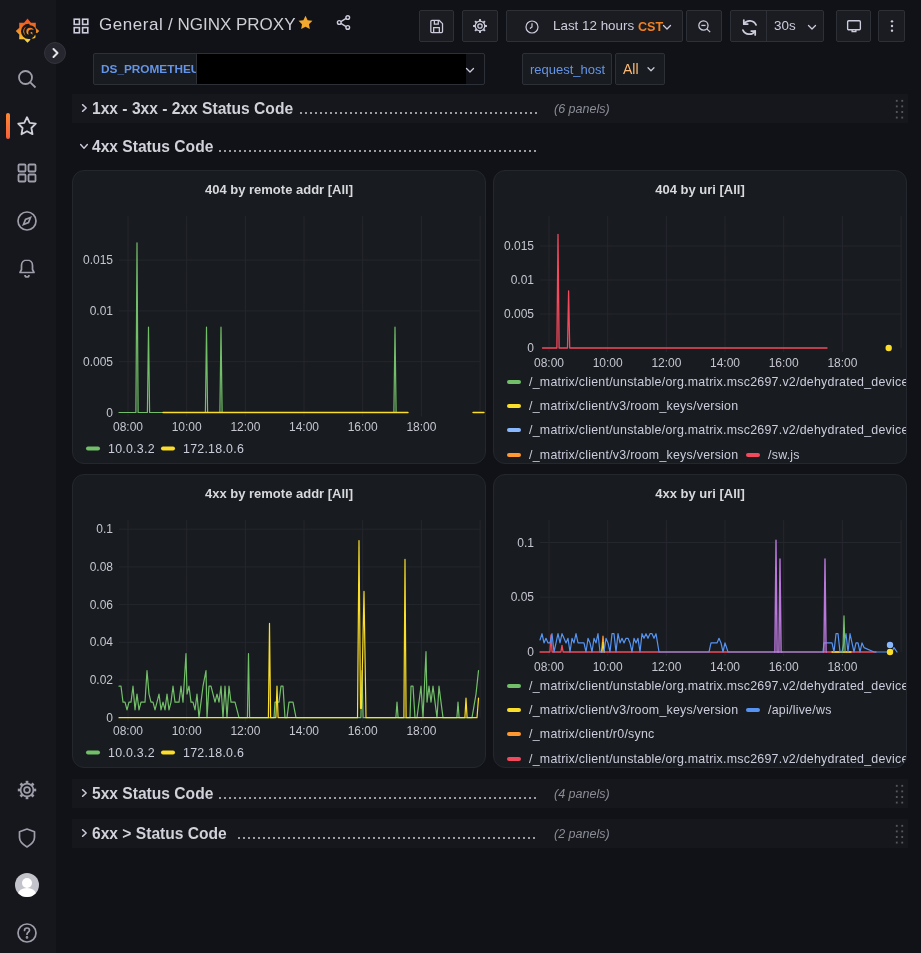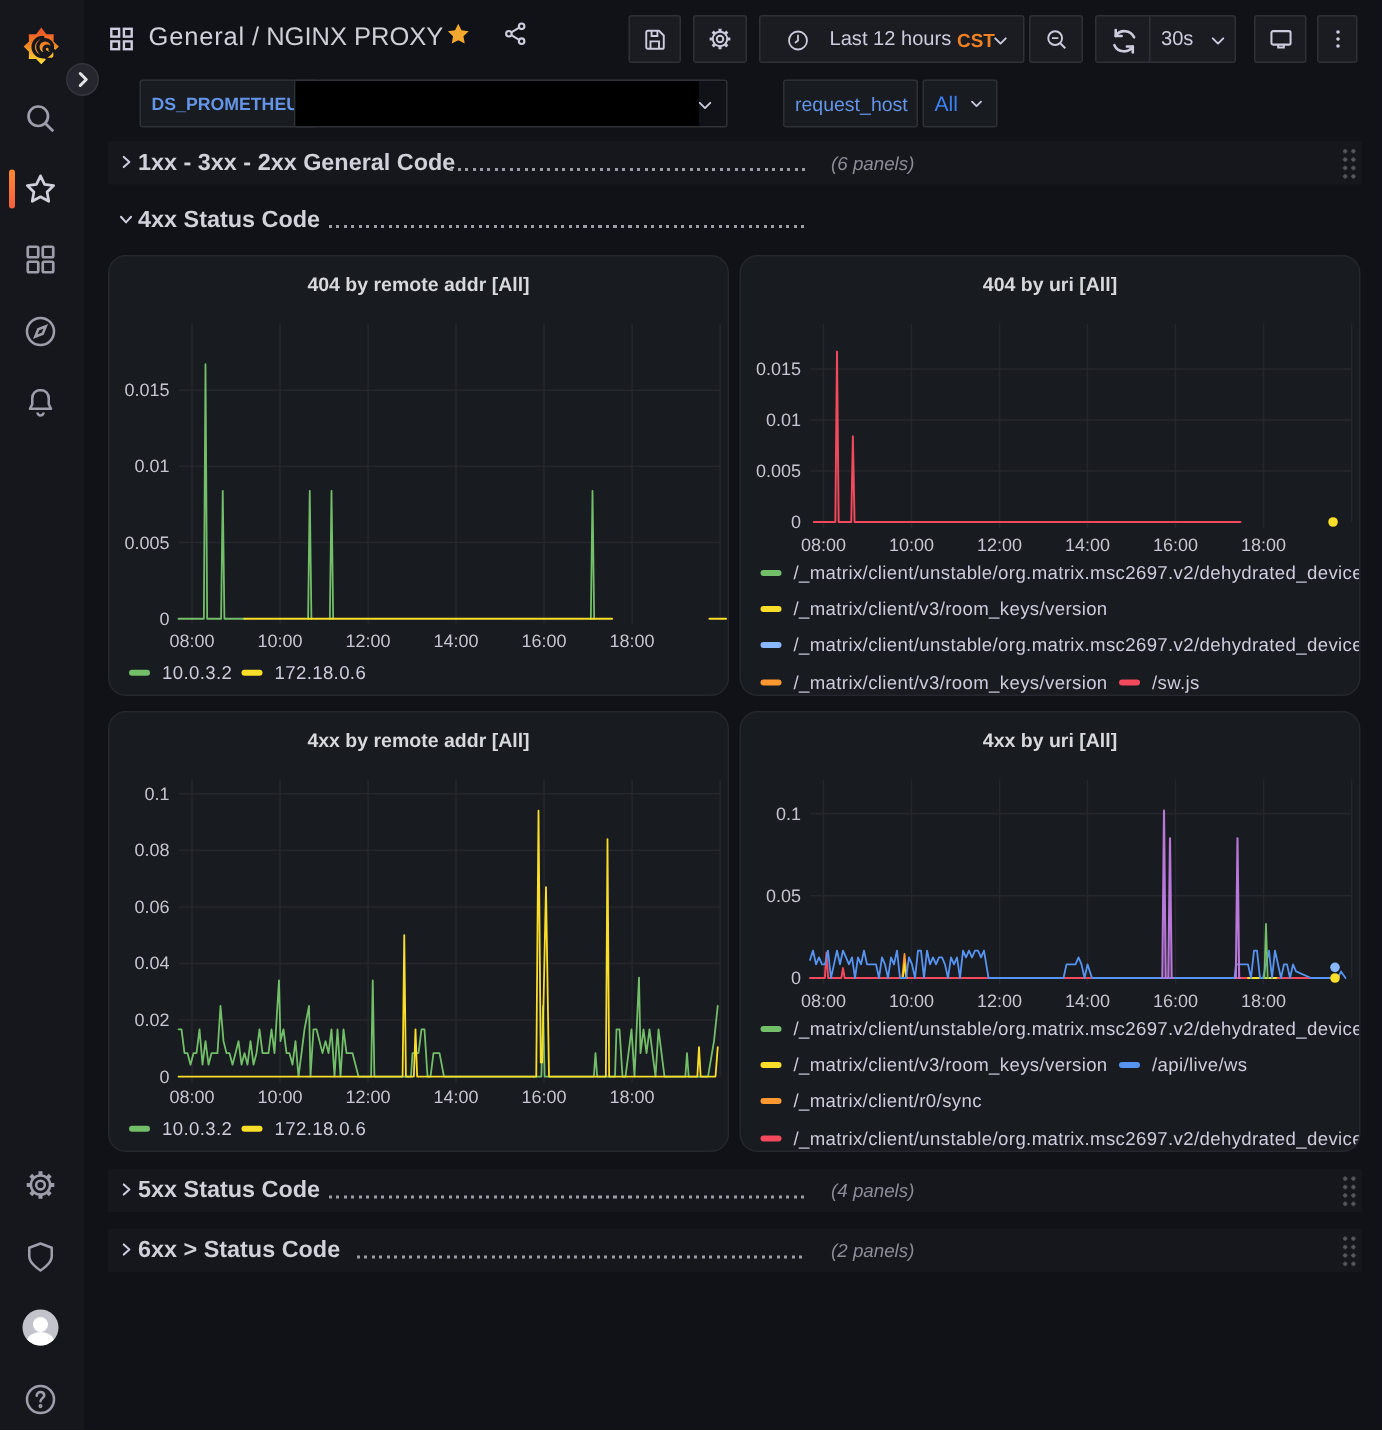--- a/index.html
+++ b/index.html
@@ -231,34 +231,34 @@
 
 <div id="submenu">
   <div class="label" style="left:17px;width:118px;">DS_PROMETHEUS</div>
   <div style="position:absolute;left:140px;top:1px;width:289px;height:32px;background:#111217;border:1px solid #2e3038;border-radius:2px;">
     <div style="position:absolute;left:0;top:0;width:269px;height:30px;background:#000;"></div>
     <svg width="14" height="14" viewBox="0 0 24 24" fill="none" stroke="#ccccdc" stroke-width="2.2" style="position:absolute;right:7px;top:9px;" stroke-linecap="round" stroke-linejoin="round">
         <path d="M6 9.5 L12 15.5 L18 9.5"></path>
       </svg>
   </div>
   <div class="label" style="left:446px;width:90px;font-weight:normal;font-size:13px;">request_host</div>
-  <div class="label" style="left:539px;width:50px;font-weight:normal;color:#3b82f6;font-size:14px;">All
+  <div class="label" style="left:539px;width:50px;font-weight:normal;color:#fdba74;font-size:14px;">All
     <svg width="12" height="12" viewBox="0 0 24 24" fill="none" stroke="#ccccdc" stroke-width="2.4" style="margin-left:6px;" stroke-linecap="round" stroke-linejoin="round">
         <path d="M6 9.5 L12 15.5 L18 9.5"></path>
       </svg>
   </div>
 </div>
 
 <div id="dash">
 
   <div class="rowhdr closed" style="top:0;">
     <svg class="rowchev" viewBox="0 0 16 16" fill="none" stroke="currentColor" stroke-width="1.8" stroke-linecap="round" stroke-linejoin="round">
         <path d="M6 3.5 L11 8 L6 12.5"></path>
       </svg>
-    <div class="rowtitle">1xx - 3xx - 2xx General Code</div>
+    <div class="rowtitle">1xx - 3xx - 2xx Status Code</div>
     <div class="rowdots" style="left:228px;width:237px;"></div>
     <div class="rowcount">(6 panels)</div>
     <div class="draghandle"></div>
   </div>
 
   <div class="rowhdr" style="top:38px;">
     <svg class="rowchev" viewBox="0 0 16 16" fill="none" stroke="currentColor" stroke-width="1.8" stroke-linecap="round" stroke-linejoin="round">
         <path d="M3.5 6 L8 11 L12.5 6"></path>
       </svg>
     <div class="rowtitle">4xx Status Code</div>

